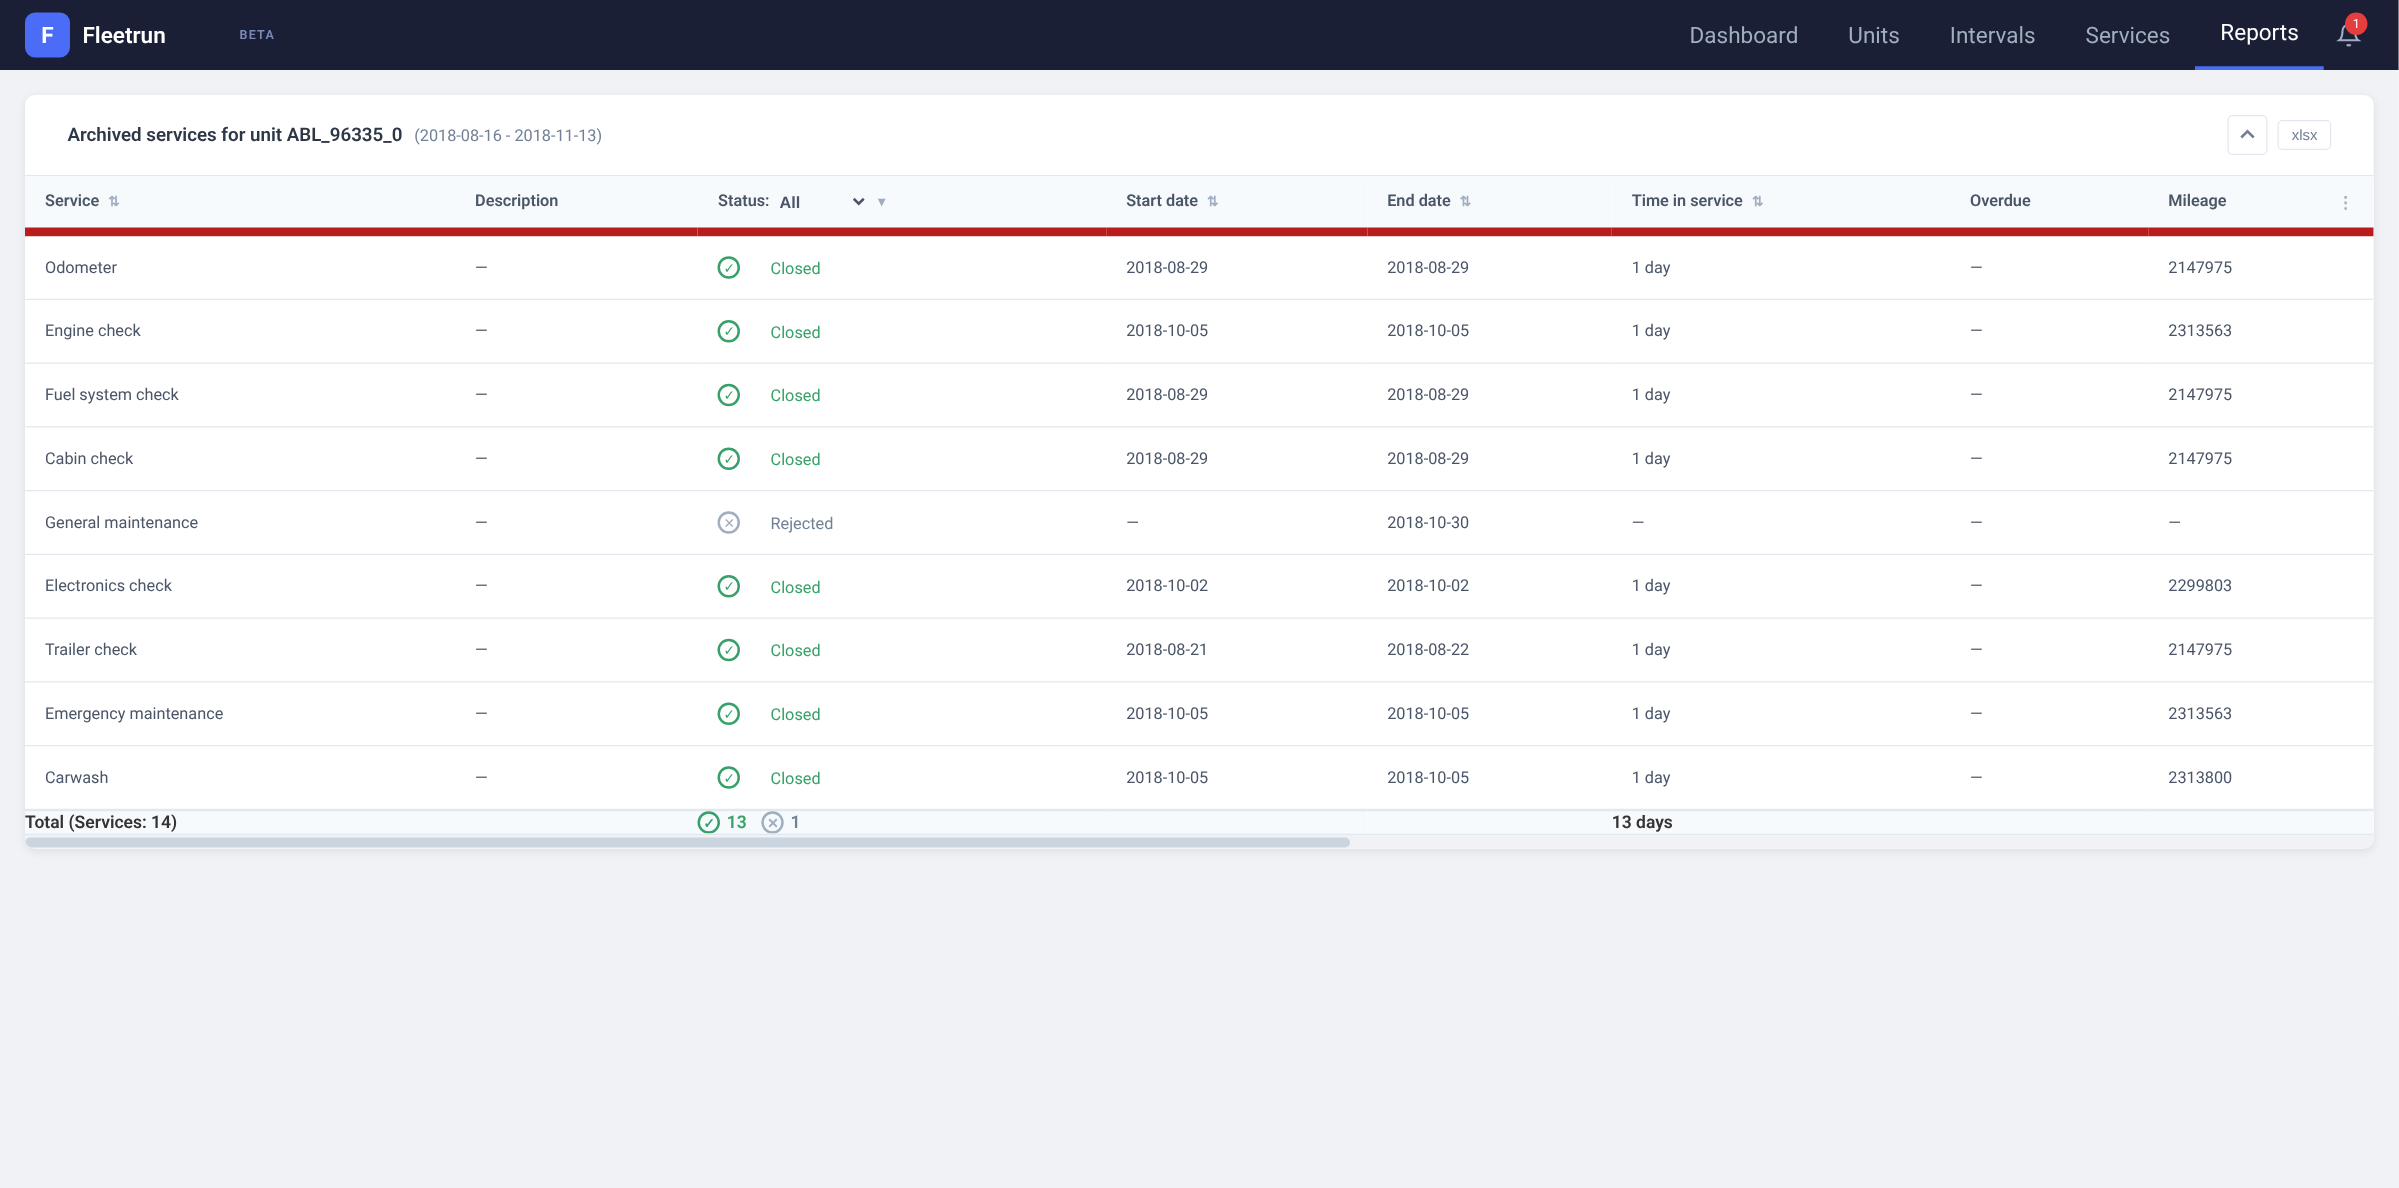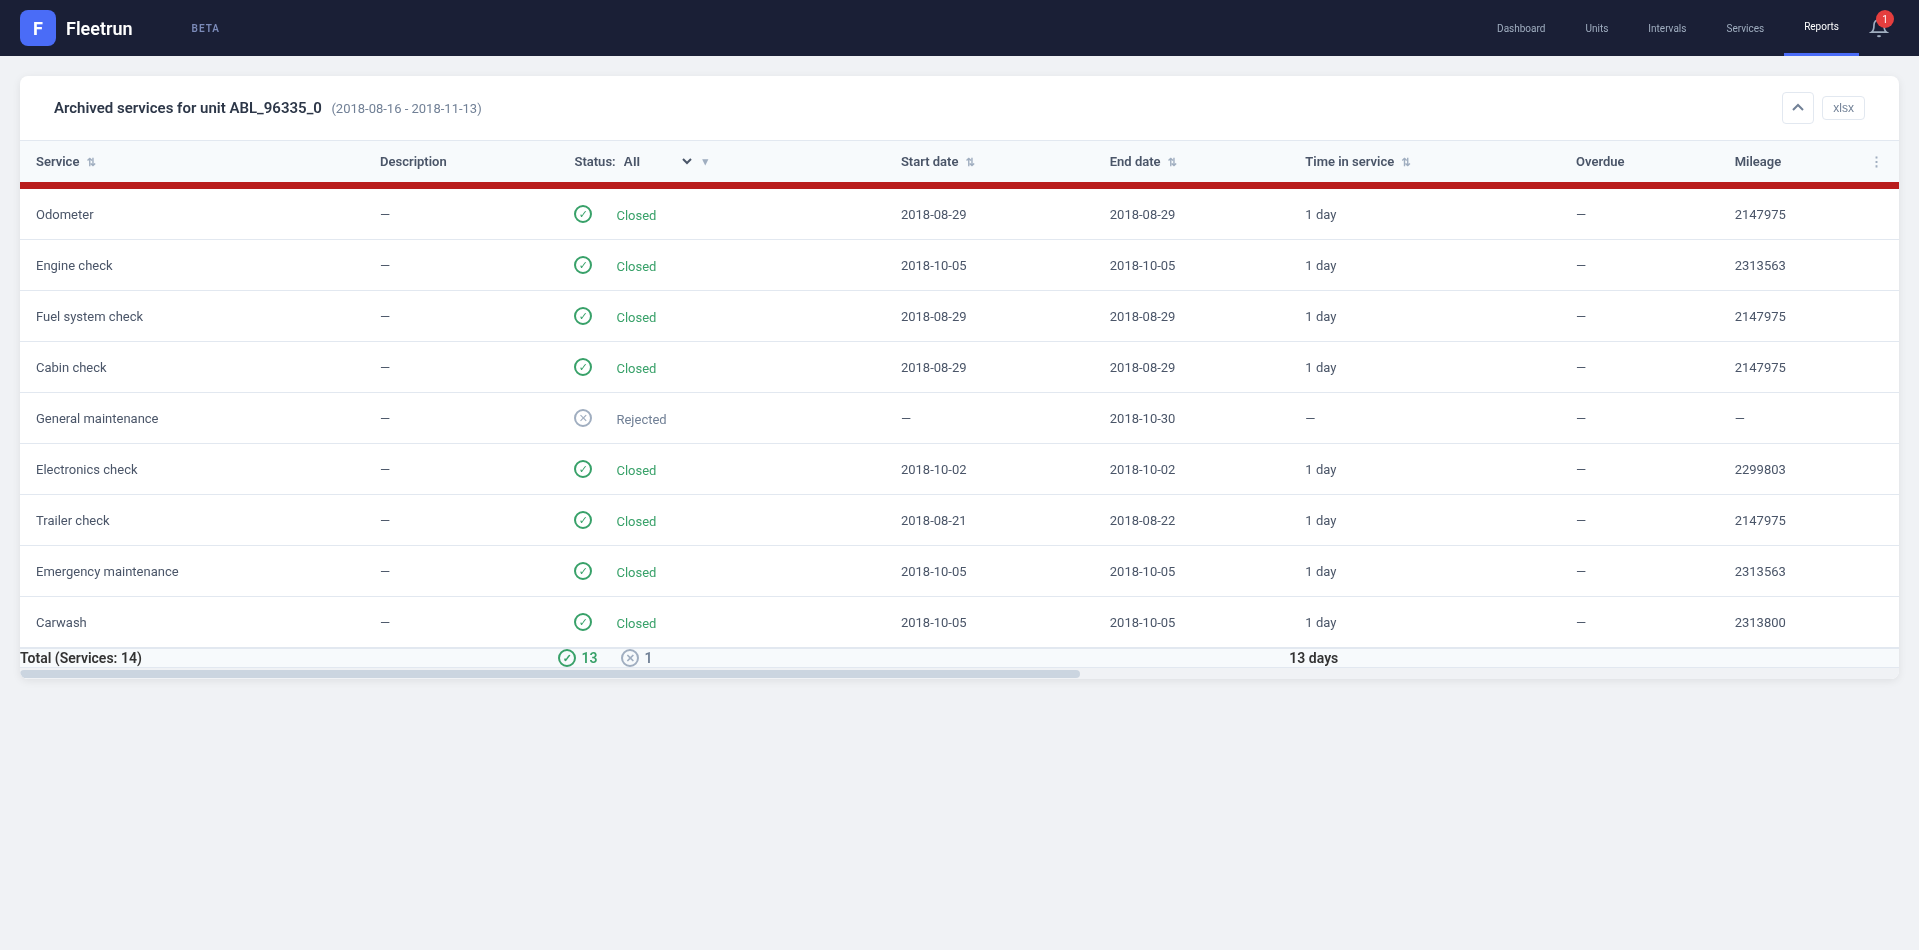--- a/index.html
+++ b/index.html
@@ -52,21 +52,21 @@
       margin-left: auto;
       height: 100%;
     }
     .nav-link {
       color: #a0aec0;
       text-decoration: none;
       padding: 0 20px;
       height: 100%;
       display: flex;
       align-items: center;
-      font-size: 10px;
+      font-size: 18px;
       cursor: pointer;
       position: relative;
     }
     .nav-link.active {
       color: white;
       border-bottom: 3px solid #4a6cf7;
     }
     .nav-bell {
       position: relative;
       color: #a0aec0;
@@ -240,21 +240,21 @@
 
     
     .total-row td {
       background: #f7fafc;
       font-weight: 600;
       border-top: 2px solid #e2e8f0;
     }
     .total-status-group {
       display: flex;
       align-items: center;
-      gap: 24px;
+      gap: 12px;
     }
     .total-closed {
       display: inline-flex;
       align-items: center;
       gap: 5px;
       color: #38a169;
     }
     .total-rejected {
       display: inline-flex;
       align-items: center;

